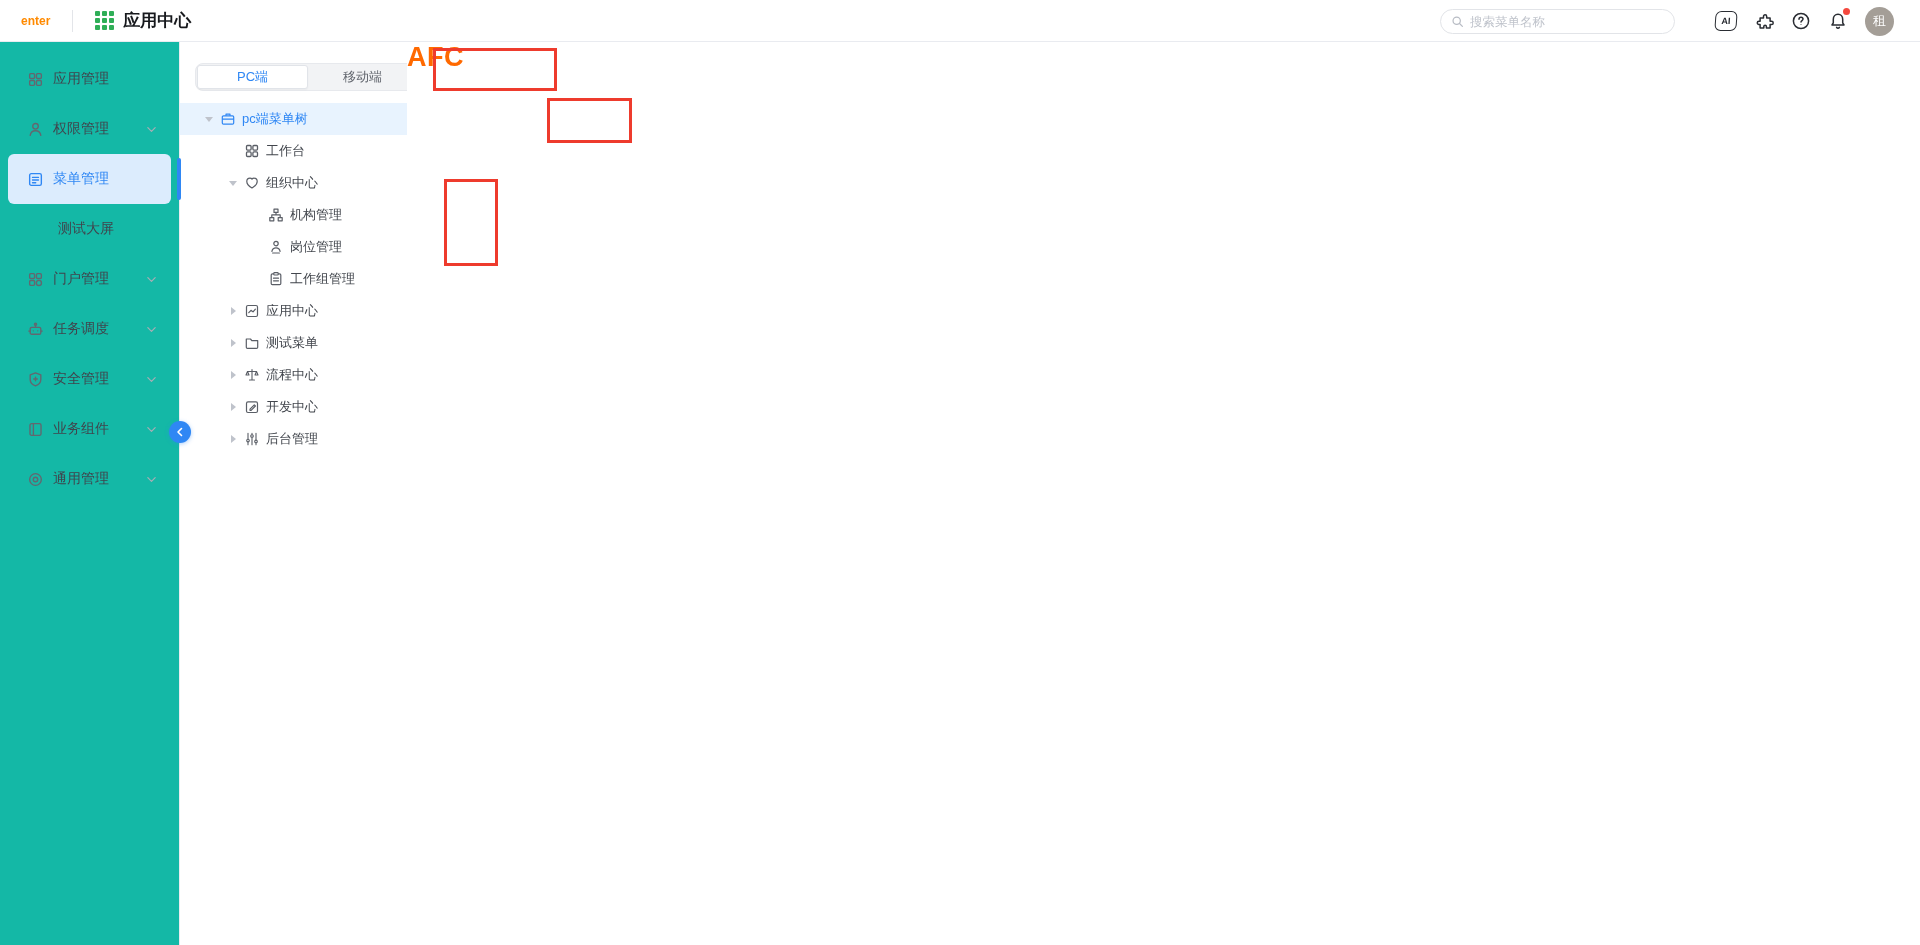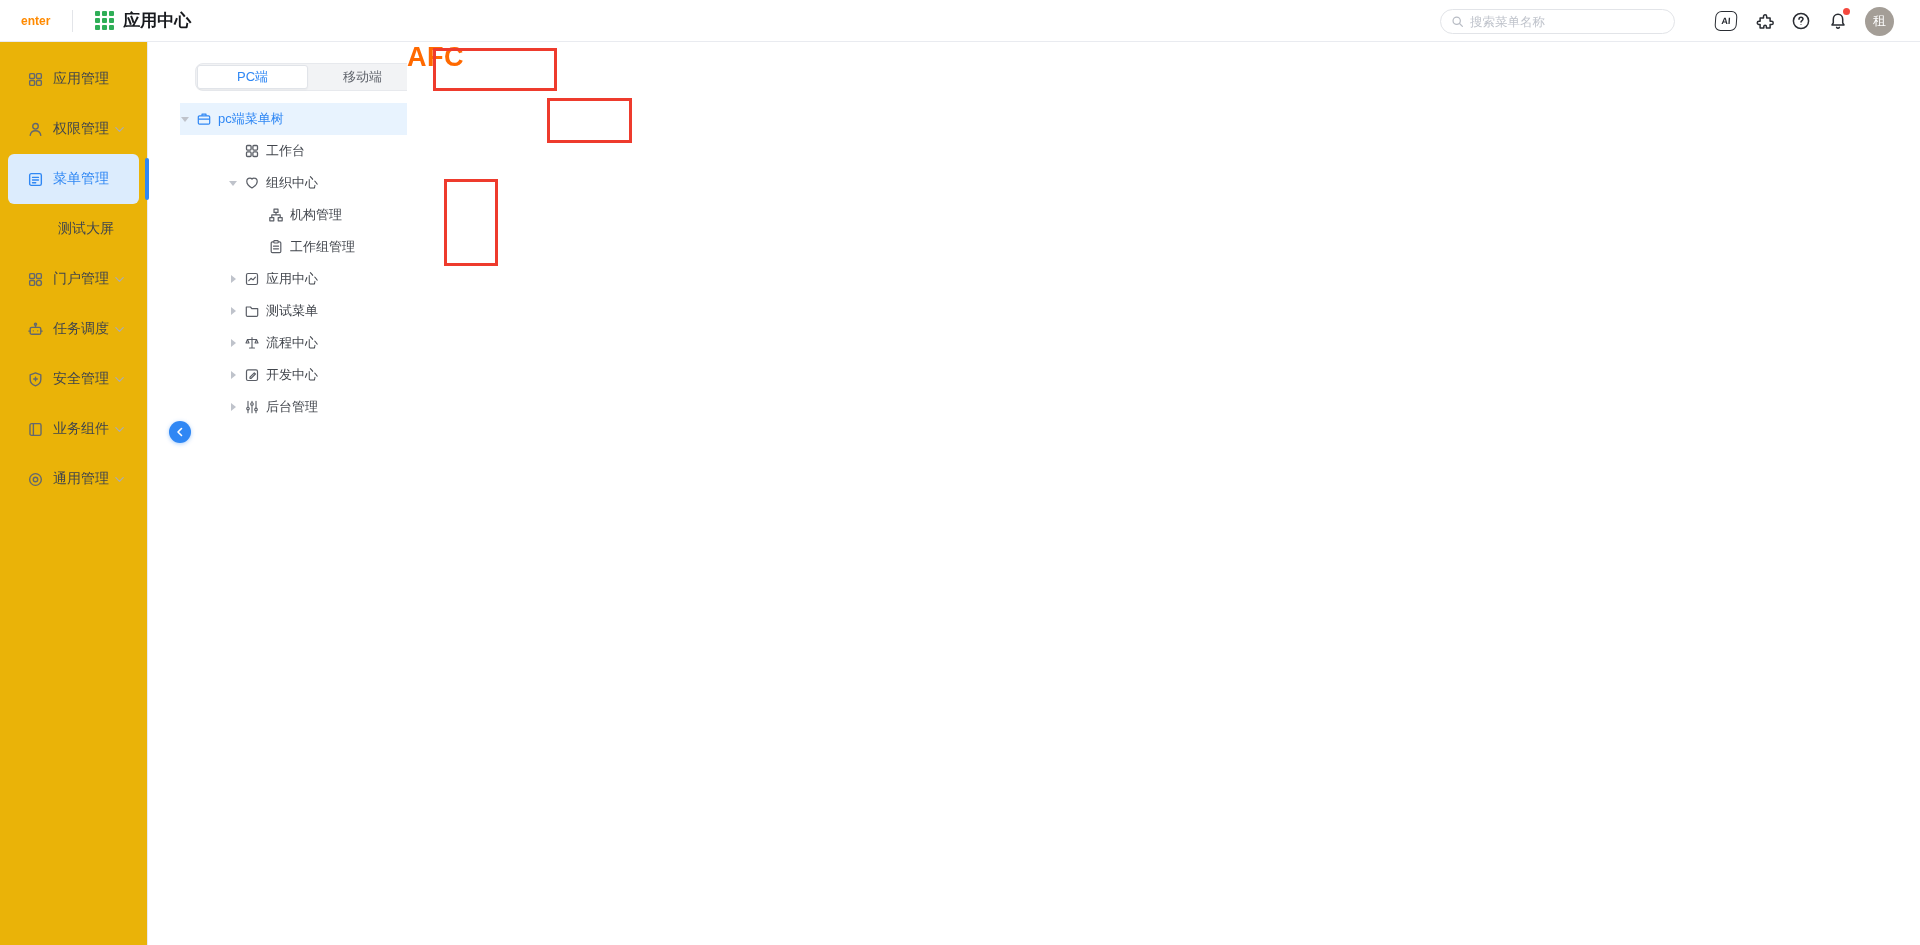--- a/index.html
+++ b/index.html
@@ -20,21 +20,21 @@
   .app-title{font-size:17px;font-weight:700;color:#17191d;}
   .hdr-search{position:absolute;left:1440px;top:9px;width:235px;height:25px;border:1px solid #e2e4e8;border-radius:13px;display:flex;align-items:center;padding:0 10px;color:var(--ph);background:#fff;}
   .hdr-search input{border:none;outline:none;font-size:12.5px;width:180px;margin-left:6px;color:#555;background:transparent;}
   .hdr-search input::placeholder{color:var(--ph);}
   .hdr-icons{position:absolute;right:26px;top:0;height:42px;display:flex;align-items:center;gap:17px;}
   .hicon{width:20px;height:20px;color:#2a2d33;cursor:pointer;position:relative;}
   .ai-badge{width:22px;height:20px;border:1.6px solid #2a2d33;border-radius:6px;display:flex;align-items:center;justify-content:center;font-size:9px;font-weight:700;transform:skewX(-4deg);}
   .bell-dot{position:absolute;right:-2px;top:-3px;width:7px;height:7px;border-radius:50%;background:#f4483e;}
   .avatar{width:29px;height:29px;border-radius:50%;background:#a49e97;color:#fff;font-size:13px;display:flex;align-items:center;justify-content:center;cursor:pointer;}
   
-  .sidebar{position:absolute;left:0;top:42px;width:148px;height:903px;border-right:1px solid var(--border);background:#eab308;padding-top:12px;z-index:4;}
+  .sidebar{position:absolute;left:0;top:42px;width:180px;height:903px;border-right:1px solid var(--border);background:#14b8a6;padding-top:12px;z-index:4;}
   .side-item{display:flex;align-items:center;height:50px;margin:0 8px;padding:0 14px 0 19px;border-radius:6px;font-size:14px;color:#40454d;cursor:pointer;}
   .side-item .sicon{width:17px;height:17px;color:#63676f;flex:none;}
   .side-item .lbl{flex:1;margin-left:9px;}
   .side-item .chev{width:11px;height:11px;color:#a9adb5;}
   .side-item.active{background:#dcecfd;color:var(--blue);}
   .side-item.active .sicon{color:var(--blue);}
   .side-item.sub{padding-left:50px;}
   .active-bar{position:absolute;right:-2px;top:116px;width:4px;height:42px;border-radius:3px;background:var(--blue);}
   .collapse-btn{position:absolute;left:169px;top:421px;width:22px;height:22px;border-radius:50%;background:var(--blue);color:#fff;display:flex;align-items:center;justify-content:center;z-index:8;cursor:pointer;box-shadow:0 1px 4px rgba(47,135,244,.4);}
   
@@ -291,21 +291,21 @@
       <polyline points="6.5,1.5 3,5 6.5,8.5" fill="none" stroke="#fff" stroke-width="1.6" stroke-linecap="round" stroke-linejoin="round"></polyline>
     </svg>
 </div>
 
 <div class="treepanel">
   <div class="seg">
     <div class="segbtn active">PC端</div>
     <div class="segbtn">移动端</div>
   </div>
   <div class="tree" id="tree">
-      <div class="tree-row selected" style=" text-align: center;">
+      <div class="tree-row selected" style="padding-left: 24px; text-align: center;">
         <span class="caret down">
           <i></i>
         </span>
         <span class="ticon">
           <svg viewBox="0 0 16 16">
             <g fill="none" stroke="currentColor" stroke-width="1.2" stroke-linejoin="round">
               <rect x="2.3" y="4.8" width="11.4" height="8.4" rx="1.2"></rect>
               <path d="M6 4.8V3.2h4v1.6M2.3 8.2h11.4"></path>
             </g>
           </svg>
@@ -343,20 +343,32 @@
           <svg viewBox="0 0 16 16">
             <g fill="none" stroke="currentColor" stroke-width="1.2" stroke-linejoin="round">
               <rect x="6" y="2.2" width="4" height="3.2"></rect>
               <rect x="1.8" y="10.6" width="4" height="3.2"></rect>
               <rect x="10.2" y="10.6" width="4" height="3.2"></rect>
               <path d="M8 5.4v2.4M3.8 10.6V7.8h8.4v2.8"></path>
             </g>
           </svg>
         </span>
         <span>机构管理</span>
+      </div>
+      <div class="tree-row" style="padding-left: 72px;">
+        <span class="caret "></span>
+        <span class="ticon">
+          <svg viewBox="0 0 16 16">
+            <g fill="none" stroke="currentColor" stroke-width="1.2" stroke-linecap="round">
+              <circle cx="8" cy="4.6" r="2.2"></circle>
+              <path d="M3.9 12.4c.4-2.3 2-3.5 4.1-3.5s3.7 1.2 4.1 3.5M4.6 14h6.8"></path>
+            </g>
+          </svg>
+        </span>
+        <span>岗位管理</span>
       </div>
       <div class="tree-row" style="padding-left: 72px;">
         <span class="caret "></span>
         <span class="ticon">
           <svg viewBox="0 0 16 16">
             <g fill="none" stroke="currentColor" stroke-width="1.2" stroke-linecap="round">
               <rect x="3.2" y="2.8" width="9.6" height="10.8" rx="1.2"></rect>
               <rect x="5.8" y="1.6" width="4.4" height="2.4" rx="0.8" fill="#fff"></rect>
               <path d="M5.5 7.2h5M5.5 9.8h5"></path>
             </g>

